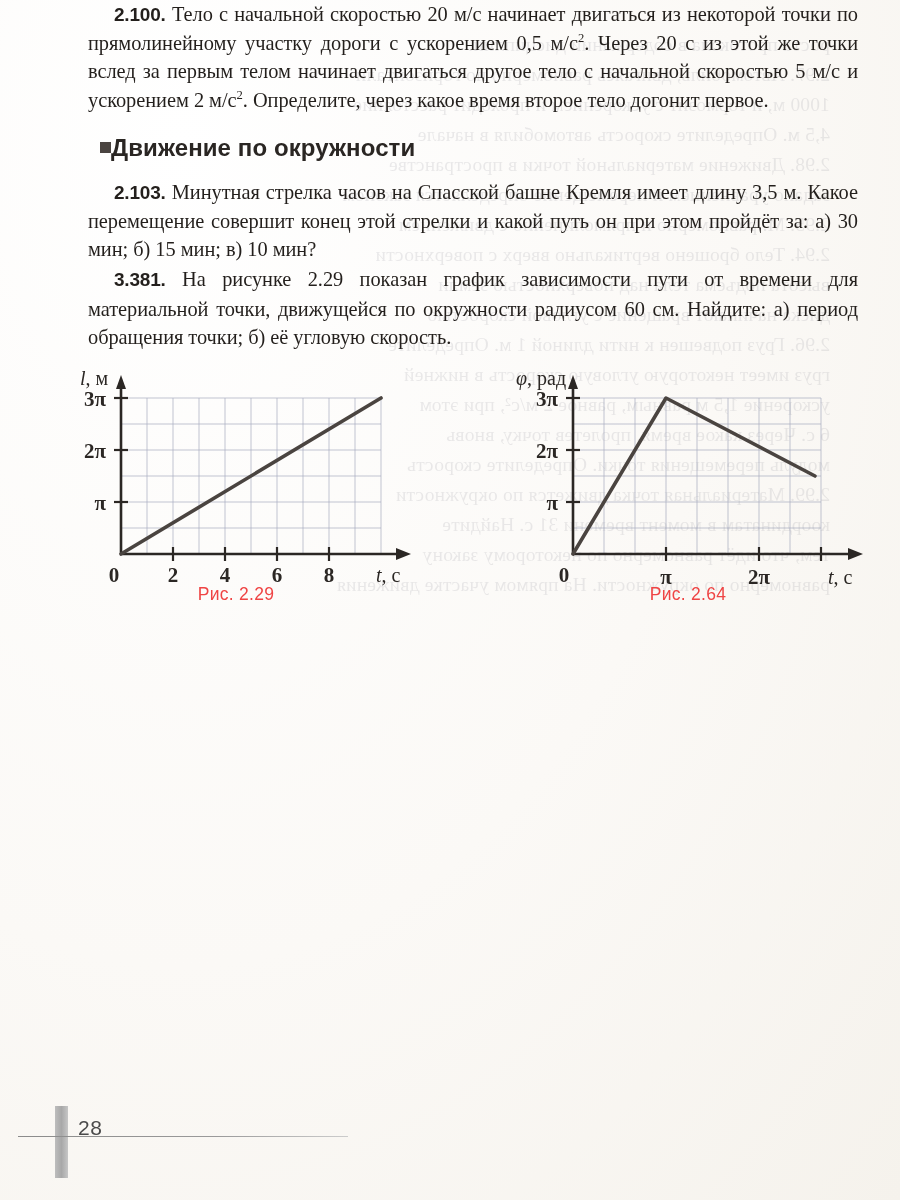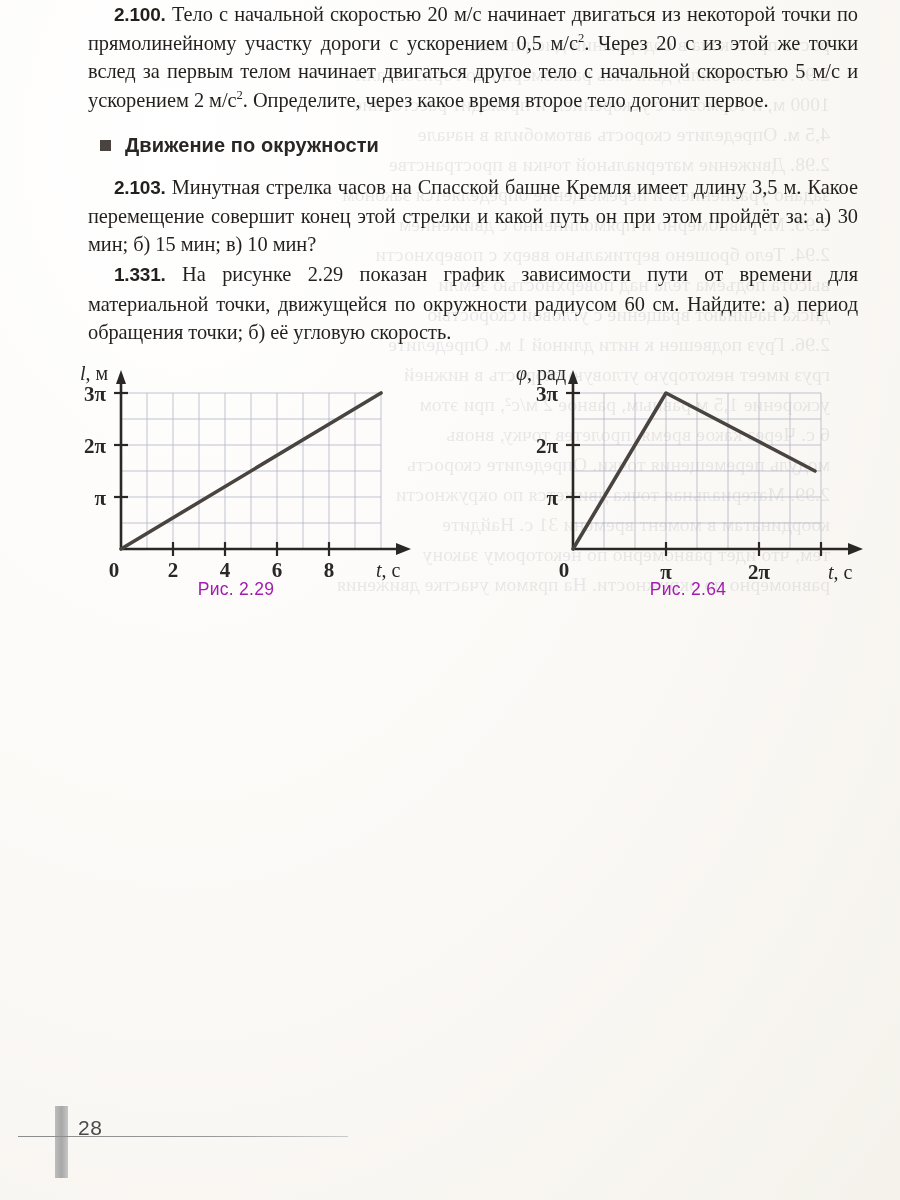--- a/index.html
+++ b/index.html
@@ -65,25 +65,25 @@
     font-weight: bold;
     font-size: 19px;
     letter-spacing: -0.2px;
   }
   sup { font-size: 0.62em; vertical-align: super; line-height: 0; }
 
   
   .sec-head {
     display: flex;
     align-items: center;
-    gap: 14px;
+    gap: 0;
     margin: 20px 0 16px 12px;
     font-family: "Liberation Sans", sans-serif;
     font-weight: bold;
-    font-size: 20px;
+    font-size: 24px;
     color: #2a2623;
     letter-spacing: 0.1px;
   }
   .sec-bullet {
     width: 11px; height: 11px;
     background: #4a4440;
     display: inline-block;
     flex: 0 0 auto;
   }
 
@@ -96,21 +96,21 @@
   .fig {
     position: absolute;
     top: 0;
   }
   #fig229 { left: -52px; }
   #fig230 { left: 400px; }
   .fig-cap {
     text-align: center;
     font-family: "Liberation Sans", sans-serif;
     font-size: 17.5px;
-    color: #a21caf;
+    color: #ef4444;
     margin-top: -4px;
     letter-spacing: 0.3px;
   }
   svg { display: block; }
   .axis-txt {
     font-family: "Liberation Serif", serif;
     font-size: 20px;
     fill: #2b2724;
   }
   .axis-txt.it { font-style: italic; }
@@ -195,21 +195,21 @@
   </div>
 
 
 
   <p class="prob">
     <span class="num">2.103.</span>
     <span>Минутная стрелка часов на Спасской башне Кремля имеет длину 3,5 м. Какое перемещение совершит конец этой стрелки и какой путь он при этом пройдёт за: а) 30 мин; б) 15 мин; в) 10 мин?</span>
   </p>
 
   <p class="prob">
-    <span class="num">1.331.</span>
+    <span class="num">3.381.</span>
     <span>На рисунке 2.29 показан график зависимости пути от времени для материальной точки, движущейся по окружности радиусом 60 см. Найдите: а) период обращения точки; б) её угловую скорость.</span>
   </p>
 
   <div class="figures">
 
     <div class="fig" id="fig229">
       <svg width="400" height="225" viewBox="0 0 400 225">
 
         <g stroke="#9a9fb5" stroke-width="0.7" opacity="0.85">
           <line x1="85" y1="35" x2="345" y2="35"></line>

